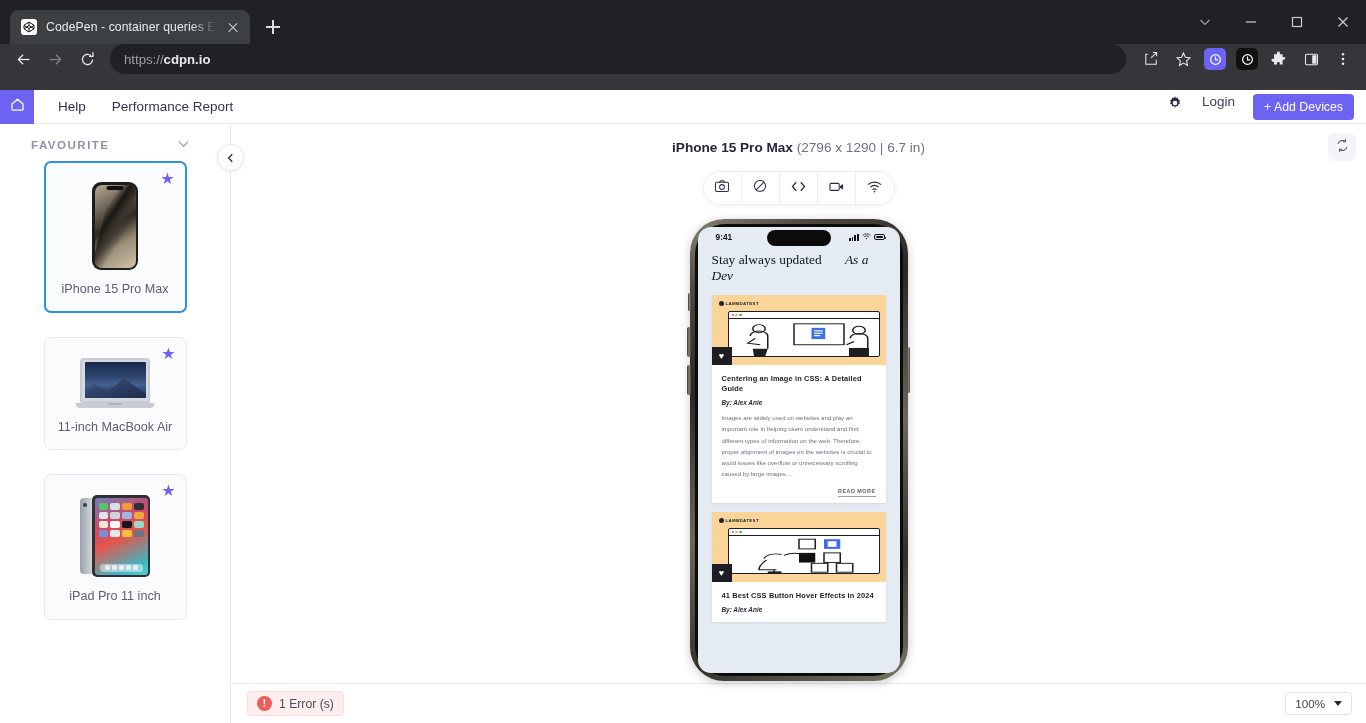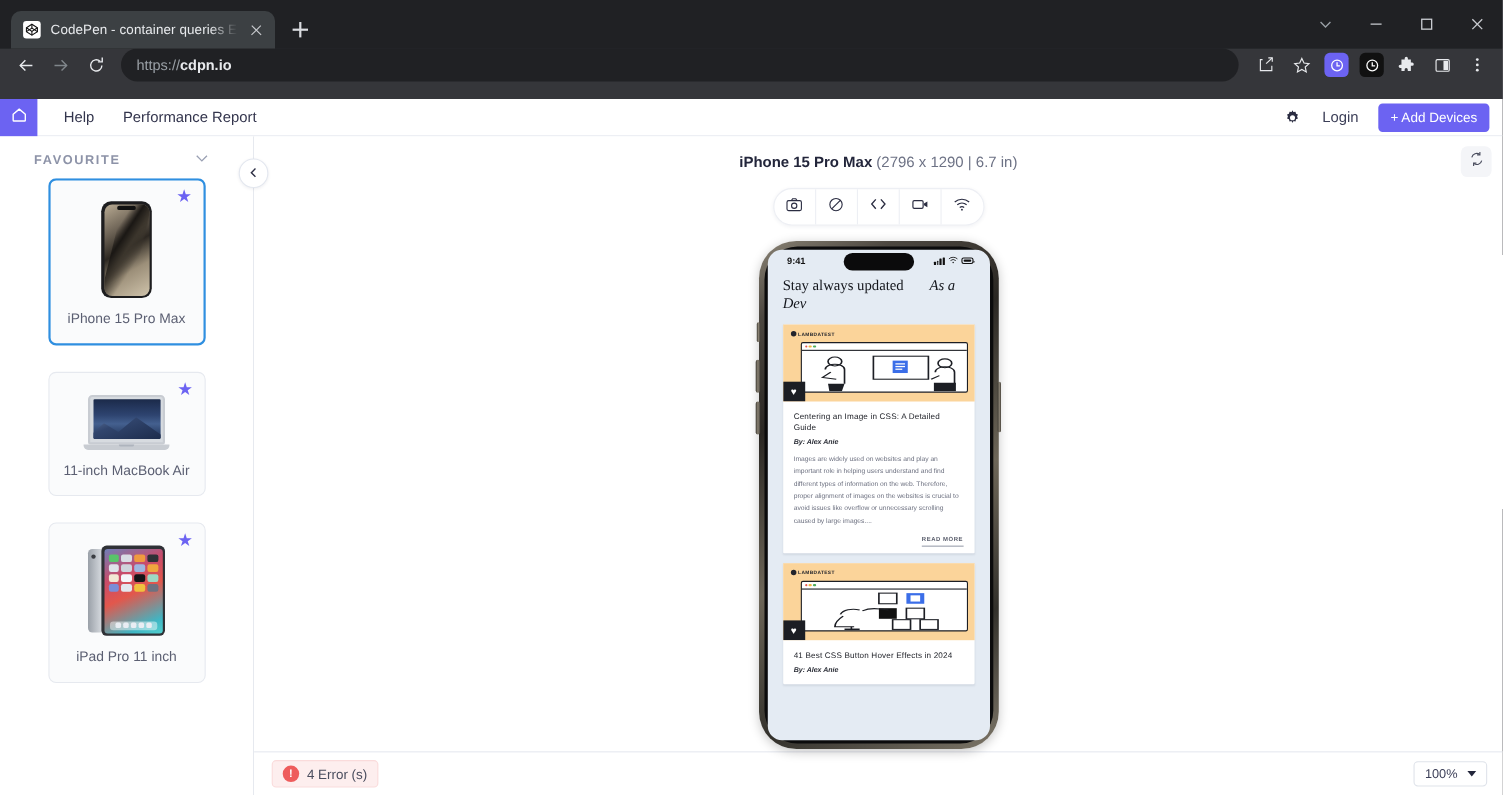--- a/index.html
+++ b/index.html
@@ -82,21 +82,21 @@
   .appheader {
     height: 34px; background: #fff; border-bottom: 1px solid #e6e9ef;
     display: flex; align-items: center; position: relative; flex: 0 0 34px;
   }
   .home-btn {
     width: 34px; height: 34px; background: #6c63f2; display: flex;
     align-items: center; justify-content: center; flex: 0 0 34px;
   }
   .appnav { display: flex; align-items: center; gap: 26px; margin-left: 24px; }
   .appnav a { font-size: 13.5px; color: #33354d; text-decoration: none; }
-  .appheader-right { margin-left: auto; display: flex; align-items: center; gap: 18px; padding-right: 12px; }
+  .appheader-right { margin-left: auto; display: flex; align-items: flex-start; gap: 18px; padding-right: 12px; }
   .gear { width: 18px; height: 18px; display: flex; align-items: center; justify-content: center; }
   .login { font-size: 13.5px; color: #3c3f58; }
   .add-devices {
     background: #6c63f2; color: #fff; font-size: 12.3px; border: none;
     border-radius: 4px; padding: 6px 11px; font-family: inherit; cursor: pointer;
     white-space: nowrap;
   }
 
   .body { flex: 1 1 auto; display: flex; min-height: 0; }
 
@@ -289,21 +289,21 @@
     background: #fff; border: .7px solid #1c1e24; border-radius: 2px; overflow: hidden;
   }
   .hero-bar { height: 7px; border-bottom: .7px solid #1c1e24; display: flex; align-items: center; gap: 1.6px; padding-left: 3px; }
   .hero-bar i { width: 2.4px; height: 2.4px; border-radius: 50%; display: block; }
   .hero-art { position: relative; width: 100%; height: calc(100% - 7px); }
   .heart-badge {
     position: absolute; left: 0; bottom: 0; width: 20px; height: 18px; background: #1c1e24;
     color: #fff; display: flex; align-items: center; justify-content: center; font-size: 9px; z-index: 4;
   }
   .post-body { padding: 9px 10px 9px 10px; }
-  .post-title { font-size: 7.4px; font-weight: 400; color: #1b1d24; line-height: 1.35; letter-spacing: .15px; }
+  .post-title { font-size: 7.4px; font-weight: 700; color: #1b1d24; line-height: 1.35; letter-spacing: .15px; }
   .post-author { font-size: 6.4px; font-style: italic; font-weight: 700; color: #2a2d36; margin-top: 5px; }
   .post-excerpt { font-size: 6.1px; color: #6d7180; line-height: 1.85; margin-top: 6px; }
   .read-more {
     text-align: right; margin-top: 8px; font-size: 5.4px; letter-spacing: .5px;
     color: #5b5f6d; font-weight: 700;
   }
   .read-more span { border-bottom: 1.3px solid #9ba0ad; padding-bottom: 2px; }
   .la { stroke: #1c1e24; fill: none; stroke-width: 1.2; }
 
   
@@ -743,21 +743,21 @@
 
                 </div>
               </div>
             </div>
           </div>
         </div>
 
         <div class="statusfoot">
           <div class="err-pill">
             <span class="err-dot">!</span>
-            <span>4 Error (s)</span>
+            <span>1 Error (s)</span>
           </div>
           <div class="zoom-sel">
             <span>100%</span>
             <span class="chev-d"></span>
           </div>
         </div>
 
       </section>
     </div>
   </div>

